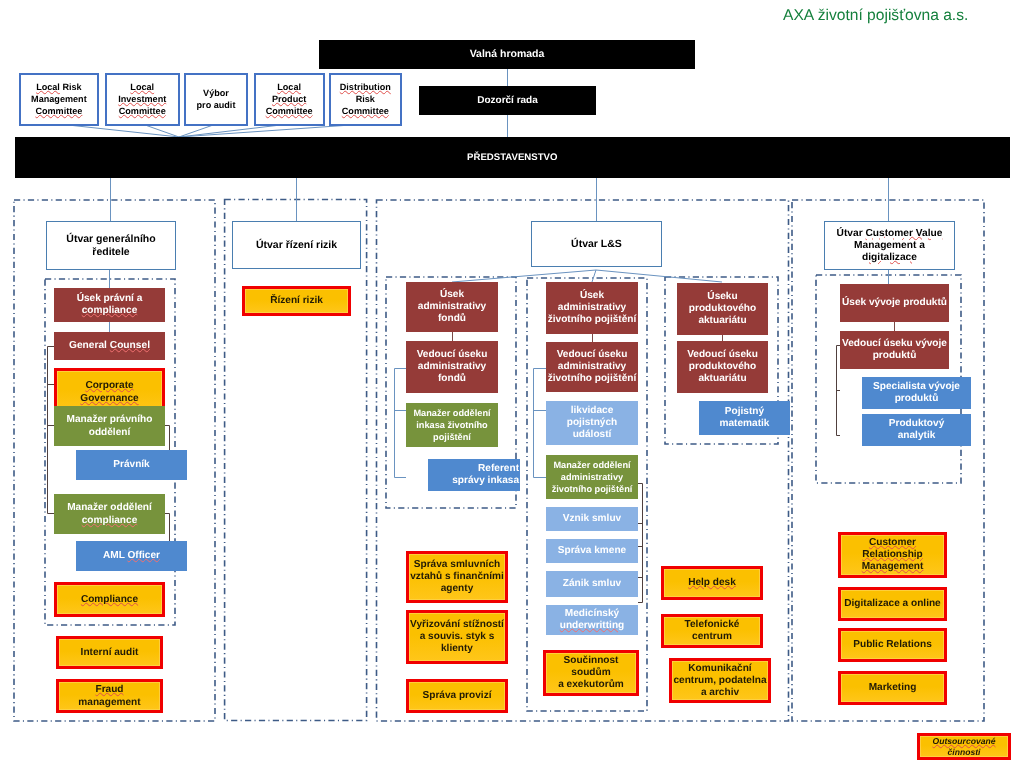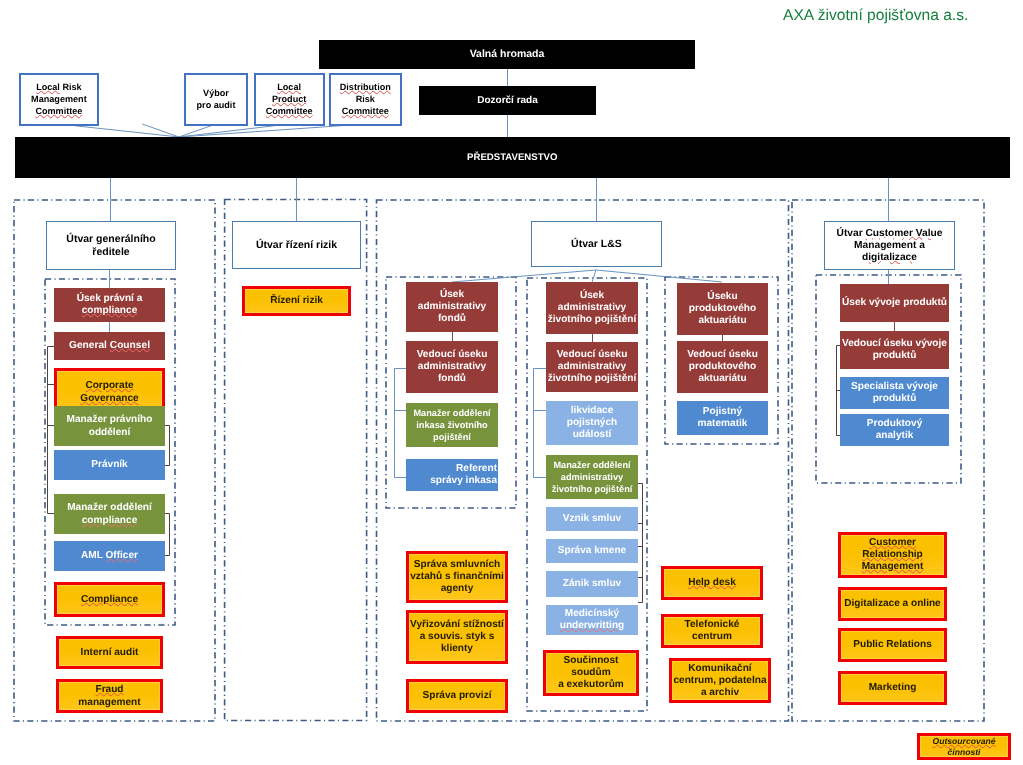--- a/index.html
+++ b/index.html
@@ -17,21 +17,21 @@
 
   #doc-title{position:absolute;left:783px;top:7px;font-size:15.6px;color:#15803d;
              font-weight:400;letter-spacing:0px;white-space:nowrap;}
 
   .blackbar{background:#000000;color:#ffffff;}
   .commbox{background:#ffffff;border:2px solid #4472C4;color:#000000;}
   .bluebox{background:#ffffff;border:1.2px solid #4A7EB0;color:#000000;}
 
   .red{background:#953B38;color:#ffffff;}
   .olive{background:#77933C;color:#ffffff;}
-  .blue{background:#4F89CF;color:#ffffff;}
+  .blue{background:#4F89CF;color:#ffffff;margin-left:22px;}
   .lblue{background:#8AB2E4;color:#ffffff;}
   .orange{background:linear-gradient(#FBC000,#FBC000 45%,#FFC61A);
           border:3px solid #F00000;color:#211a06;
           box-shadow:inset 0 0 0 .8px #FFD34D;}
 
   .sq{text-decoration:underline wavy #E0504C;text-decoration-thickness:.5px;
       text-underline-offset:0px;}
   .red .sq,.olive .sq,.blue .sq,.lblue .sq{text-decoration-color:#F07070;}
 
   svg.ov{position:absolute;left:0;top:0;width:1023px;height:765px;pointer-events:none;}
@@ -114,20 +114,25 @@
       <span class="lbl">Dozorčí rada</span>
     </div>
 <div class="abs txt blackbar " style="left:14.5px;top:137px;width:995.5px;height:41px;font-size:9.6px;line-height:13px;">
       <span class="lbl">PŘEDSTAVENSTVO</span>
     </div>
 <div class="abs txt commbox " style="left:18.8px;top:72.6px;width:80.2px;height:53.4px;font-size:9.1px;line-height:12.3px;">
       <span class="lbl"><span class="sq">Local</span> Risk
 Management
 <span class="sq">Committee</span></span>
     </div>
+<div class="abs txt commbox " style="left:104.8px;top:72.6px;width:74.9px;height:53.4px;font-size:9.1px;line-height:12.3px;">
+      <span class="lbl"><span class="sq">Local</span>
+<span class="sq">Investment</span>
+<span class="sq">Committee</span></span>
+    </div>
 <div class="abs txt commbox " style="left:184.3px;top:72.6px;width:63.4px;height:53.4px;font-size:9.1px;line-height:12.3px;">
       <span class="lbl">Výbor
 pro audit</span>
     </div>
 <div class="abs txt commbox " style="left:253.7px;top:72.6px;width:70.9px;height:53.4px;font-size:9.1px;line-height:12.3px;">
       <span class="lbl"><span class="sq">Local</span>
 <span class="sq">Product</span>
 <span class="sq">Committee</span></span>
     </div>
 <div class="abs txt commbox " style="left:328.6px;top:72.6px;width:73.4px;height:53.4px;font-size:9.1px;line-height:12.3px;">

